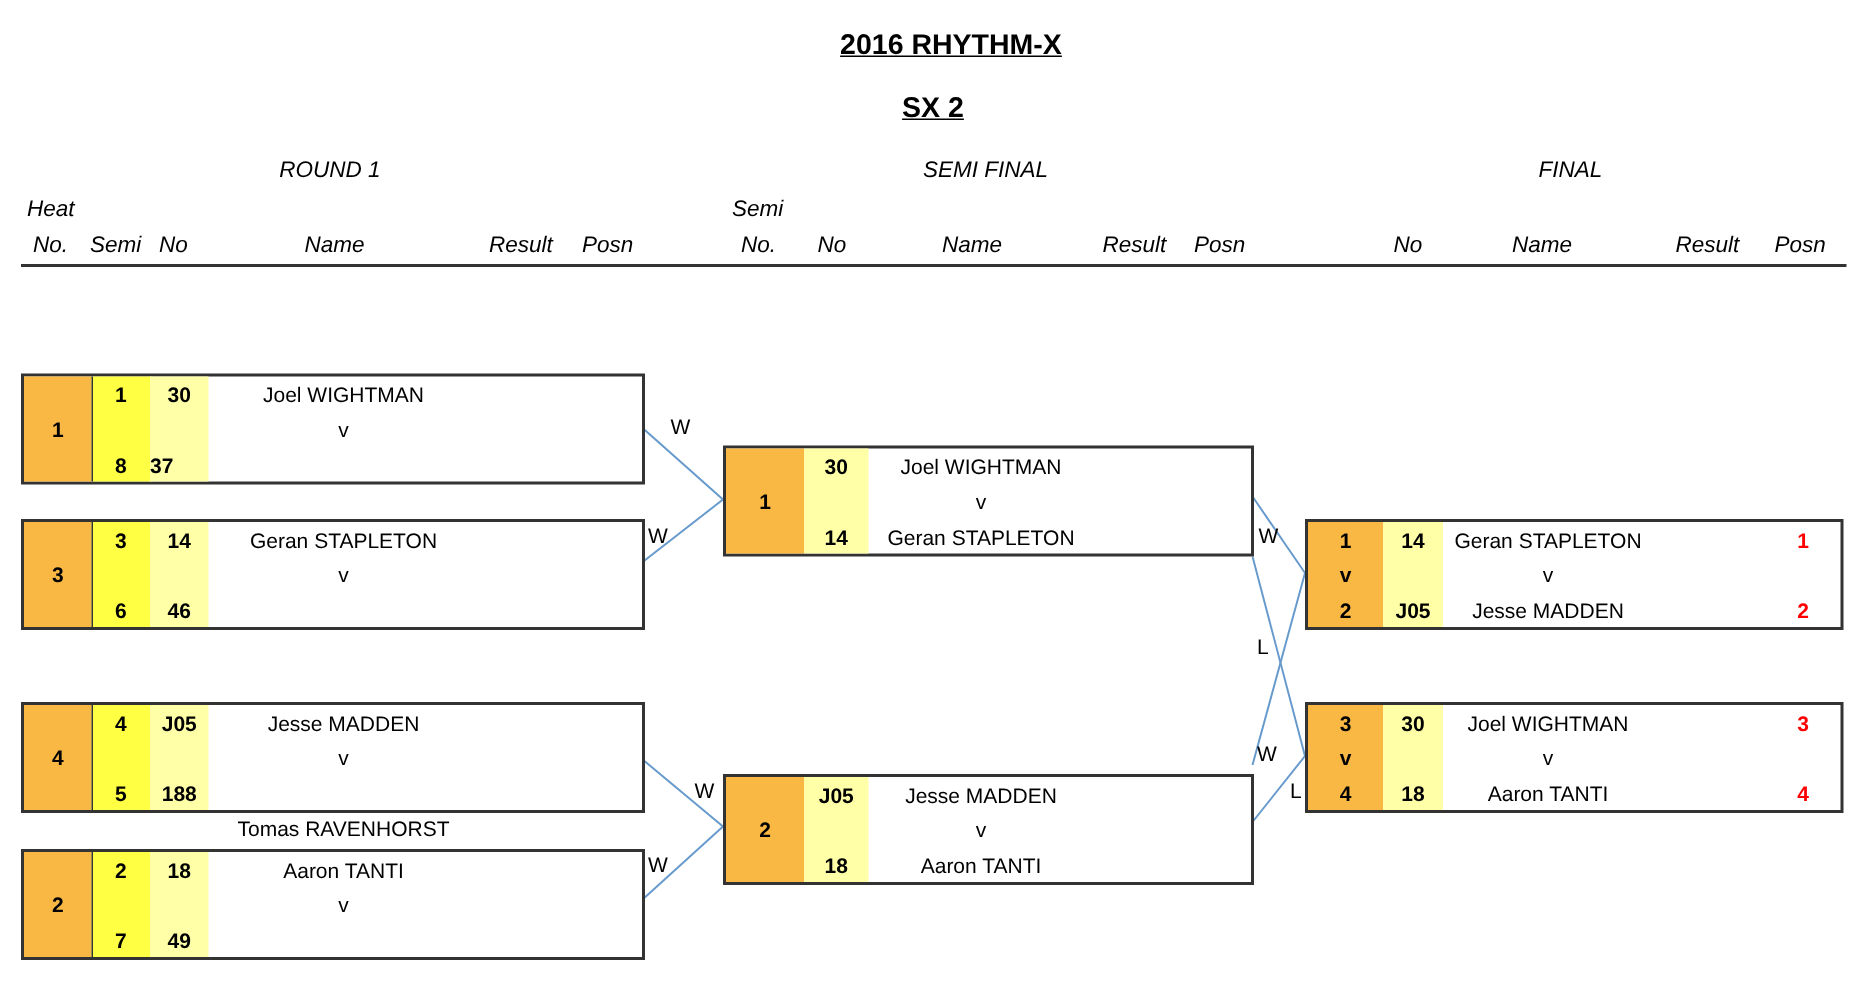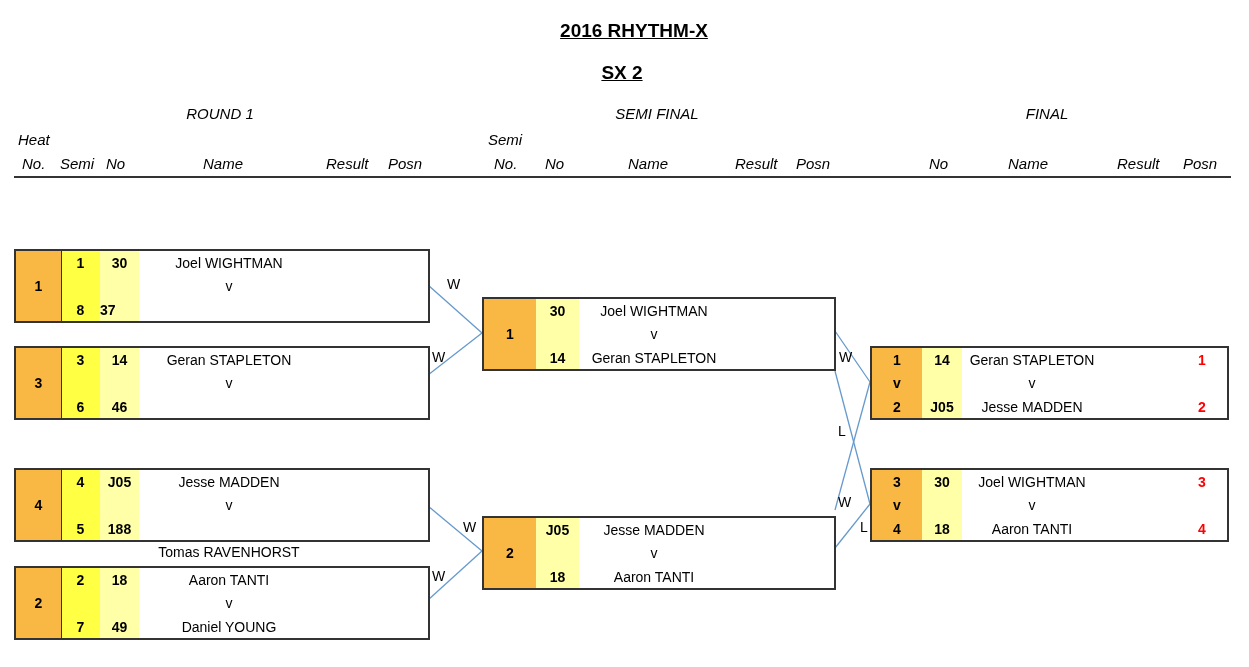--- a/index.html
+++ b/index.html
@@ -120,21 +120,20 @@
   <div class="cell orange" style="left:0; width:45px;"></div>
   <div class="cell yellow" style="left:45px; width:39px; border-left:1px solid #333;"></div>
   <div class="cell pale" style="left:84px; width:39px;"></div>
   <div class="t b c" style="left:0; width:45px; top:23px;">2</div>
   <div class="t b c" style="left:45px; width:39px; top:0;">2</div>
   <div class="t b c" style="left:84px; width:39px; top:0;">18</div>
   <div class="t c" style="left:123px; width:180px; top:0;">Aaron TANTI</div>
   <div class="t c" style="left:123px; width:180px; top:23px;">v</div>
   <div class="t b c" style="left:45px; width:39px; top:47px;">7</div>
   <div class="t b c" style="left:84px; width:39px; top:47px;">49</div>
-  <div class="t c" style="left:123px; width:180px; top:47px;">Daniel YOUNG</div>
 </div>
 
 <div class="box" style="left:482px; top:297px; width:354px; height:74px;">
   <div class="cell orange" style="left:0; width:52px;"></div>
   <div class="cell pale" style="left:52px; width:43px;"></div>
   <div class="t b c" style="left:0; width:52px; top:23px;">1</div>
   <div class="t b c" style="left:52px; width:43px; top:0;">30</div>
   <div class="t c" style="left:95px; width:150px; top:0;">Joel WIGHTMAN</div>
   <div class="t c" style="left:95px; width:150px; top:23px;">v</div>
   <div class="t b c" style="left:52px; width:43px; top:47px;">14</div>

